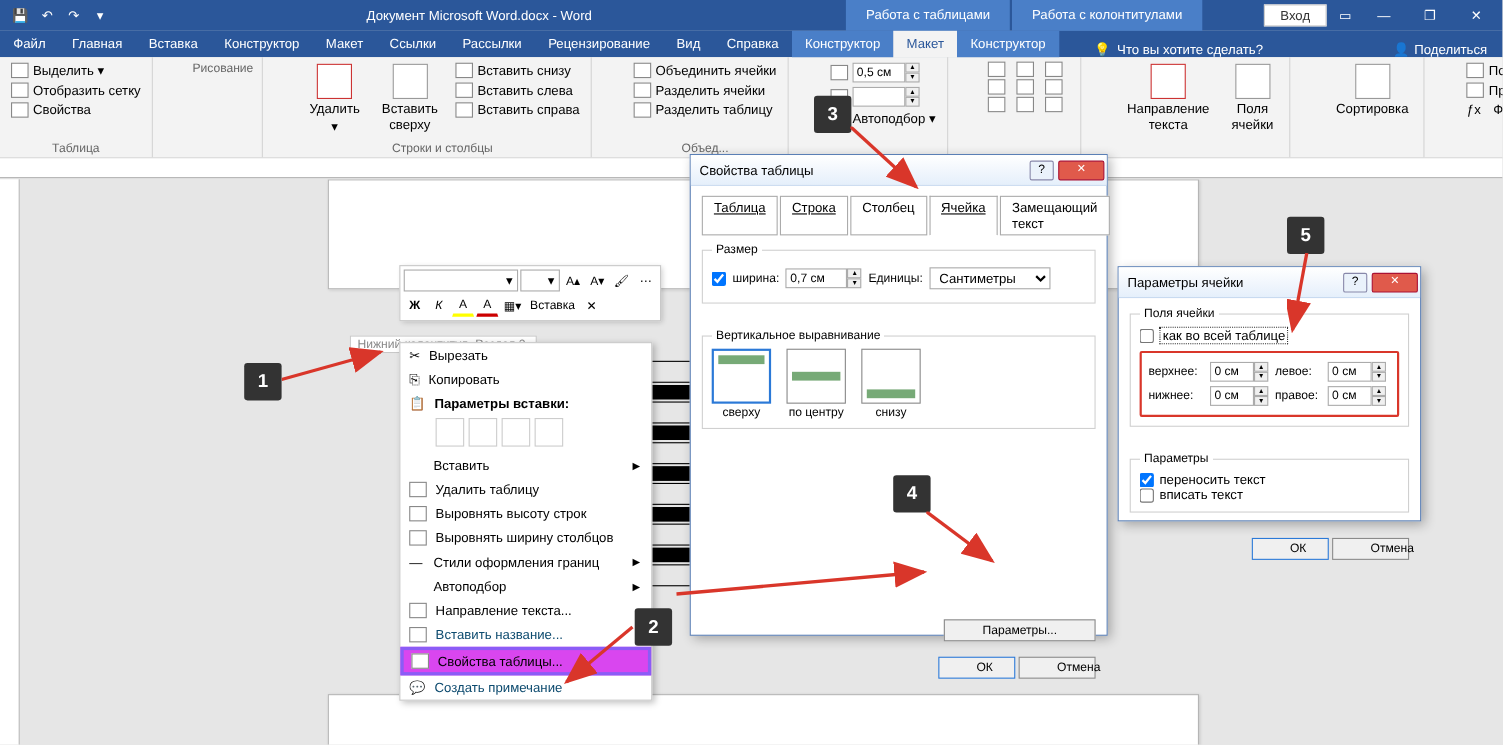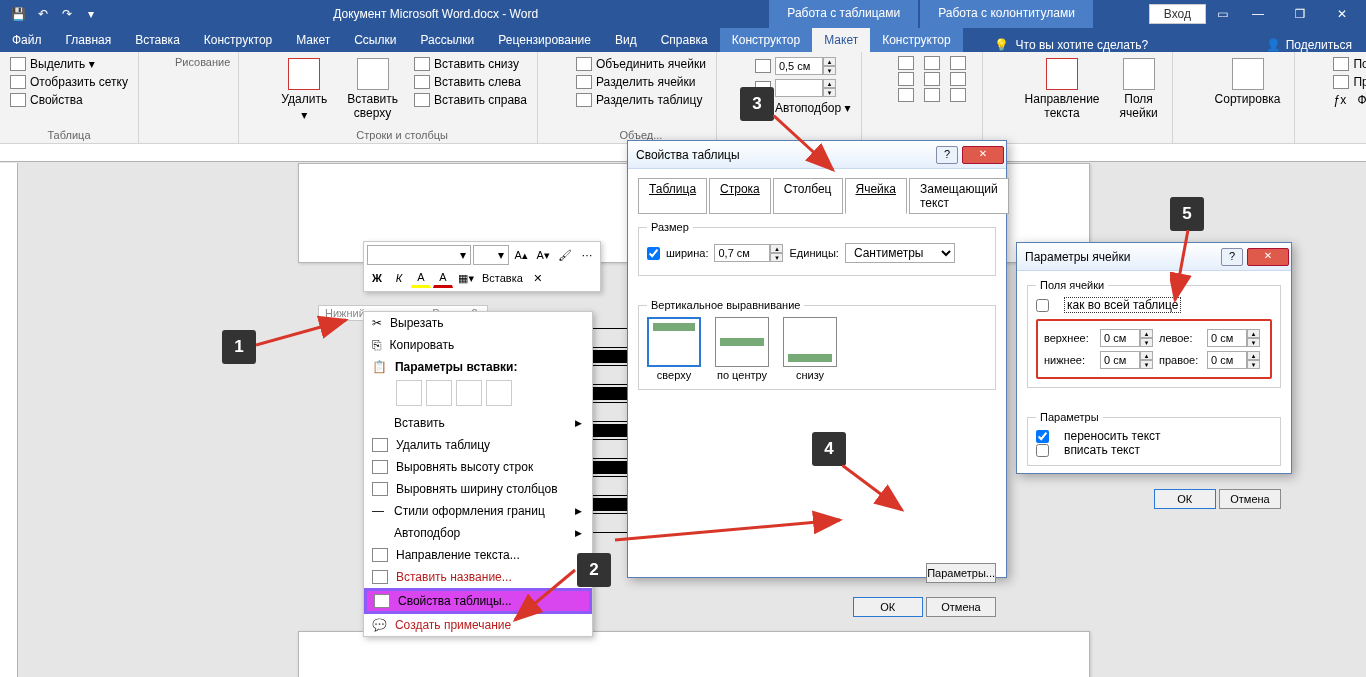--- a/index.html
+++ b/index.html
@@ -40,44 +40,44 @@
 .page1{left:280px;top:0;width:792px;height:100px;}
 .page2{left:280px;top:468px;width:792px;height:220px;}
 .footer-label{position:absolute;left:300px;top:142px;font-size:11px;color:#888;background:#fff;border:1px solid #c8c8c8;padding:1px 6px;}
 .mini-toolbar{position:absolute;left:345px;top:78px;background:#fff;border:1px solid #c8c8c8;box-shadow:2px 2px 5px rgba(0,0,0,.2);padding:3px;display:flex;flex-direction:column;gap:3px;}
 .mini-row{display:flex;gap:2px;}
 .mini-btn{min-width:20px;height:20px;border:1px solid transparent;display:flex;align-items:center;justify-content:center;font-size:11px;padding:0 2px;}
 .mini-sel{height:20px;border:1px solid #ababab;background:#fff;padding:0 4px;display:flex;align-items:center;}
 .context-menu{position:absolute;left:345px;top:148px;width:230px;background:#fff;border:1px solid #c8c8c8;box-shadow:2px 2px 6px rgba(0,0,0,.25);}
 .ctx-item{display:flex;align-items:center;gap:8px;padding:4px 10px 4px 8px;}
 .ctx-item.hover{background:#d946ef;border:3px solid #8b5cf6;padding:3px 9px 3px 7px;text-align:center;}
-.ctx-item.disabled{color:#b91c1c;align-items:flex-end;}
+.ctx-item.disabled{color:#0c4a6e;align-items:flex-end;}
 .ctx-item .arrow{margin-left:auto;font-size:9px;}
 .ctx-icons{display:flex;gap:4px;padding:2px 0 6px 32px;}
 .ctx-icons .pbox{width:26px;height:26px;border:1px solid #ccc;}
 .dialog{position:absolute;background:#fff;border:1px solid #5a7fb5;box-shadow:3px 3px 10px rgba(0,0,0,.3);}
 .dlg-title{background:linear-gradient(#fff,#e5effb);height:28px;display:flex;align-items:center;padding:0 2px 0 8px;border-bottom:1px solid #c8daf0;font-size:12px;}
 .dlg-title .t{flex:1;}
 .dlg-close{width:42px;height:18px;background:#e05a4b;border:1px solid #a13;border-radius:2px;color:#fff;text-align:center;font-size:10px;line-height:14px;}
 .dlg-help{width:22px;height:18px;border:1px solid #88a;border-radius:2px;text-align:center;font-size:11px;line-height:15px;margin-right:4px;background:#eaf2fb;}
 .dlg-body{padding:8px 10px;}
 .dlg-tabs{display:flex;gap:2px;margin-bottom:8px;}
 .dlg-tab{border:1px solid #ababab;background:#fff;padding:3px 10px;position:relative;top:1px;}
 .dlg-tab.active{border-bottom:1px solid #fff;}
 fieldset{border:1px solid #d0d0d0;padding:6px 8px 8px 8px;margin-bottom:23px;}
 legend{font-size:11px;padding:0 4px;}
 .align-btn{width:54px;height:50px;border:1px solid #888;background:#fff;display:flex;flex-direction:column;gap:2px;padding:4px;}
 .align-btn.sel{border:2px solid #2b79d7;}
 .align-label{text-align:center;font-size:11px;margin-top:2px;}
 .dlg-row{display:flex;align-items:center;gap:6px;margin:4px 0;}
 .dlg-row label{font-size:11px;}
 .dlg-input{border:1px solid #ababab;height:20px;padding:0 4px;background:#fff;}
-.btn{border:1px solid #8a8a8a;background:#f0f0f0;padding:3px 0;font-size:11px;}
+.btn{border:1px solid #8a8a8a;background:#f0f0f0;padding:3px 34px;font-size:11px;}
 .btn.def{border:1.5px solid #2b79d7;}
-.chk{display:flex;align-items:center;gap:15px;}
+.chk{display:flex;align-items:center;gap:5px;}
 .chk input{width:13px;height:13px;}
 .highlight-box{border:2px solid #d9362a;border-radius:2px;padding:4px 6px;}
 .callout{position:absolute;background:#333;color:#fff;width:34px;height:34px;border-radius:3px;display:flex;align-items:center;justify-content:center;font-size:17px;font-weight:bold;}
 svg.arrow-svg{position:absolute;pointer-events:none;}
 .sample-table{position:absolute;left:571px;top:163px;}
 .sample-table td{border:1px solid #000;width:48px;height:20px;}
 .thick td{height:13px;background:#000;}
 .u{text-decoration:underline;}
 </style>
 </head>

